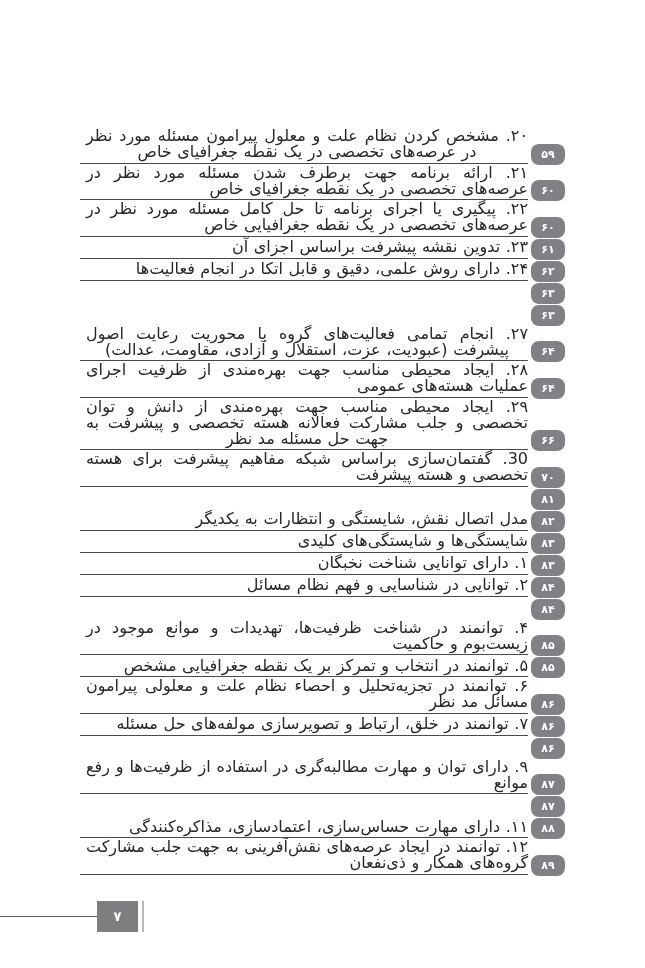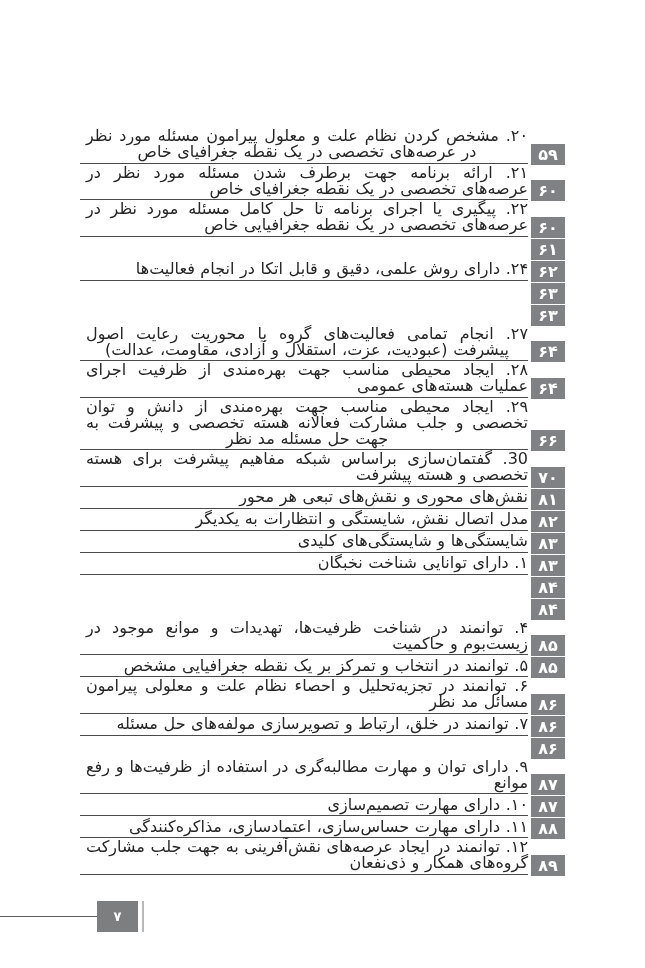--- a/index.html
+++ b/index.html
@@ -65,23 +65,23 @@
     text-align-last: center;
   }
 
   .toc-page {
     flex: 0 0 auto;
     width: 34px;
     height: 21px;
     margin-right: 0;
     margin-left: 3px;
     background: #808184;
-    border-radius: 0;
+    border-radius: 8px;
     color: #ffffff;
-    font-size: 16px;
+    font-size: 11px;
     line-height: 21px;
     text-align: center;
     font-weight: 600;
     letter-spacing: 0.4px;
     align-self: flex-end;
     position: relative;
     top: 1px;
   }
 
   
@@ -141,20 +141,23 @@
         </div>
       </div>
       <div class="toc-row">
         <div class="toc-page">۶۰</div>
         <div class="toc-entry">
           <span class="toc-title">۲۲. پیگیری یا اجرای برنامه تا حل کامل مسئله مورد نظر در عرصه‌های تخصصی در یک نقطه جغرافیایی خاص</span>
         </div>
       </div>
       <div class="toc-row">
         <div class="toc-page">۶۱</div>
+        <div class="toc-entry">
+          <span class="toc-title">۲۳. تدوین نقشه پیشرفت براساس اجزای آن</span>
+        </div>
       </div>
       <div class="toc-row">
         <div class="toc-page">۶۲</div>
         <div class="toc-entry">
           <span class="toc-title">۲۴. دارای روش علمی، دقیق و قابل اتکا در انجام فعالیت‌ها</span>
         </div>
       </div>
       <div class="toc-row">
         <div class="toc-page">۶۳</div>
       </div>
@@ -180,23 +183,20 @@
         </div>
       </div>
       <div class="toc-row">
         <div class="toc-page">۷۰</div>
         <div class="toc-entry">
           <span class="toc-title">30. گفتمان‌سازی براساس شبکه مفاهیم پیشرفت برای هسته تخصصی و هسته پیشرفت</span>
         </div>
       </div>
       <div class="toc-row">
         <div class="toc-page">۸۱</div>
-        <div class="toc-entry">
-          <span class="toc-title">نقش‌های محوری و نقش‌های تبعی هر محور</span>
-        </div>
       </div>
       <div class="toc-row">
         <div class="toc-page">۸۲</div>
         <div class="toc-entry">
           <span class="toc-title">مدل اتصال نقش، شایستگی و انتظارات به یکدیگر</span>
         </div>
       </div>
       <div class="toc-row">
         <div class="toc-page">۸۳</div>
         <div class="toc-entry">
@@ -204,20 +204,23 @@
         </div>
       </div>
       <div class="toc-row">
         <div class="toc-page">۸۳</div>
         <div class="toc-entry">
           <span class="toc-title">۱. دارای توانایی شناخت نخبگان</span>
         </div>
       </div>
       <div class="toc-row">
         <div class="toc-page">۸۴</div>
+        <div class="toc-entry">
+          <span class="toc-title">۲. توانایی در شناسایی و فهم نظام مسائل</span>
+        </div>
       </div>
       <div class="toc-row">
         <div class="toc-page">۸۴</div>
       </div>
       <div class="toc-row">
         <div class="toc-page">۸۵</div>
         <div class="toc-entry">
           <span class="toc-title">۴. توانمند در شناخت ظرفیت‌ها، تهدیدات و موانع موجود در زیست‌بوم و حاکمیت</span>
         </div>
       </div>
@@ -243,23 +246,20 @@
         <div class="toc-page">۸۶</div>
       </div>
       <div class="toc-row">
         <div class="toc-page">۸۷</div>
         <div class="toc-entry">
           <span class="toc-title">۹. دارای توان و مهارت مطالبه‌گری در استفاده از ظرفیت‌ها و رفع موانع</span>
         </div>
       </div>
       <div class="toc-row">
         <div class="toc-page">۸۷</div>
-        <div class="toc-entry">
-          <span class="toc-title">۱۰. دارای مهارت تصمیم‌سازی</span>
-        </div>
       </div>
       <div class="toc-row">
         <div class="toc-page">۸۸</div>
         <div class="toc-entry">
           <span class="toc-title">۱۱. دارای مهارت حساس‌سازی، اعتمادسازی، مذاکره‌کنندگی</span>
         </div>
       </div>
       <div class="toc-row">
         <div class="toc-page">۸۹</div>
         <div class="toc-entry">

